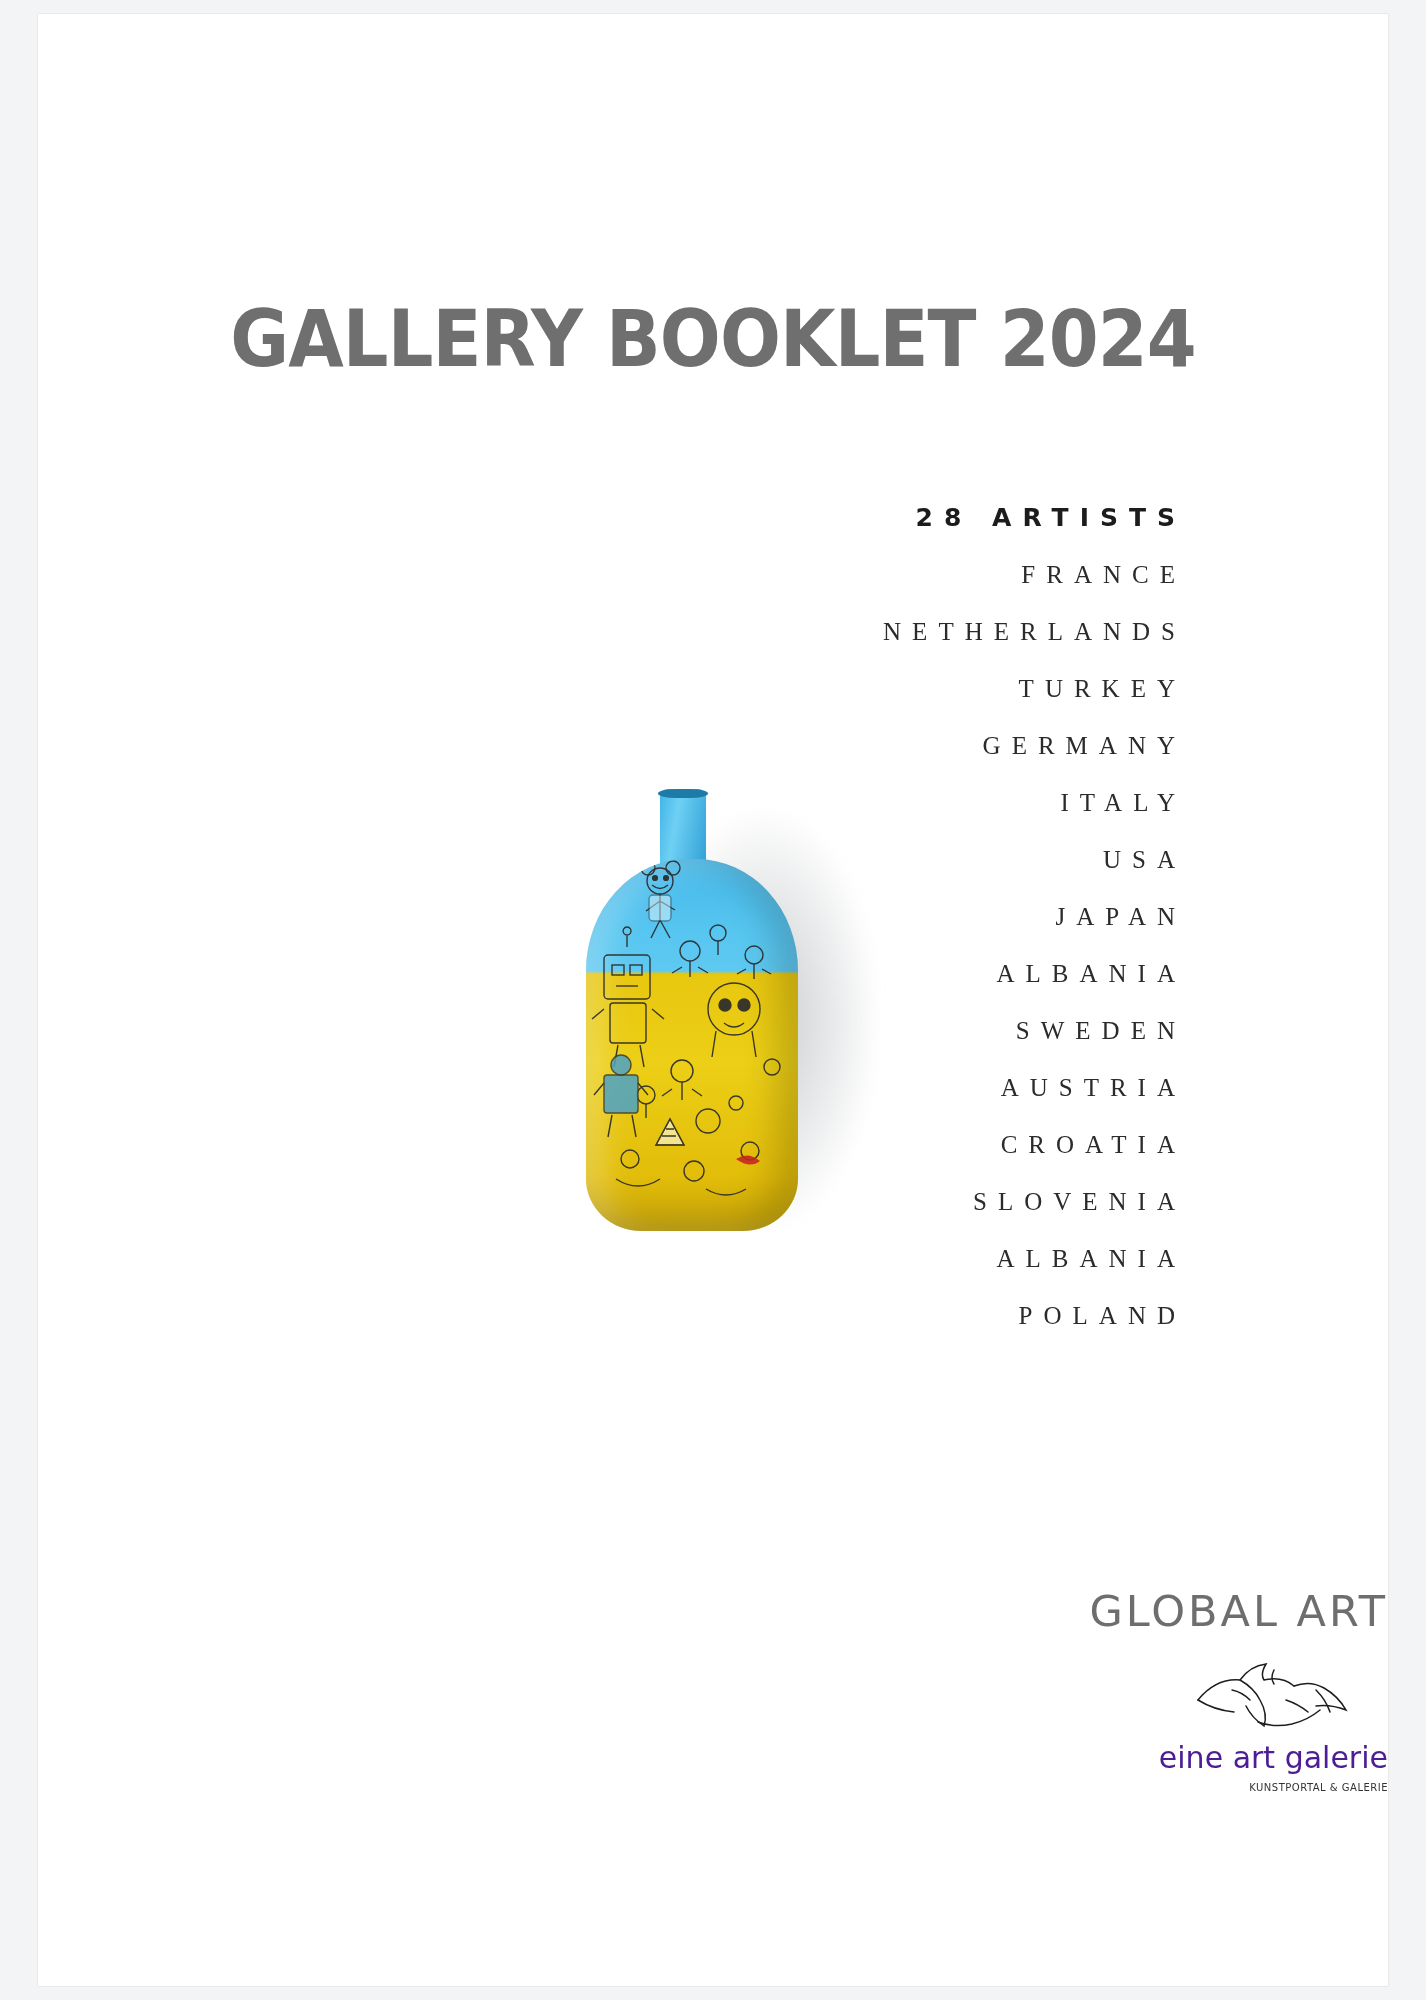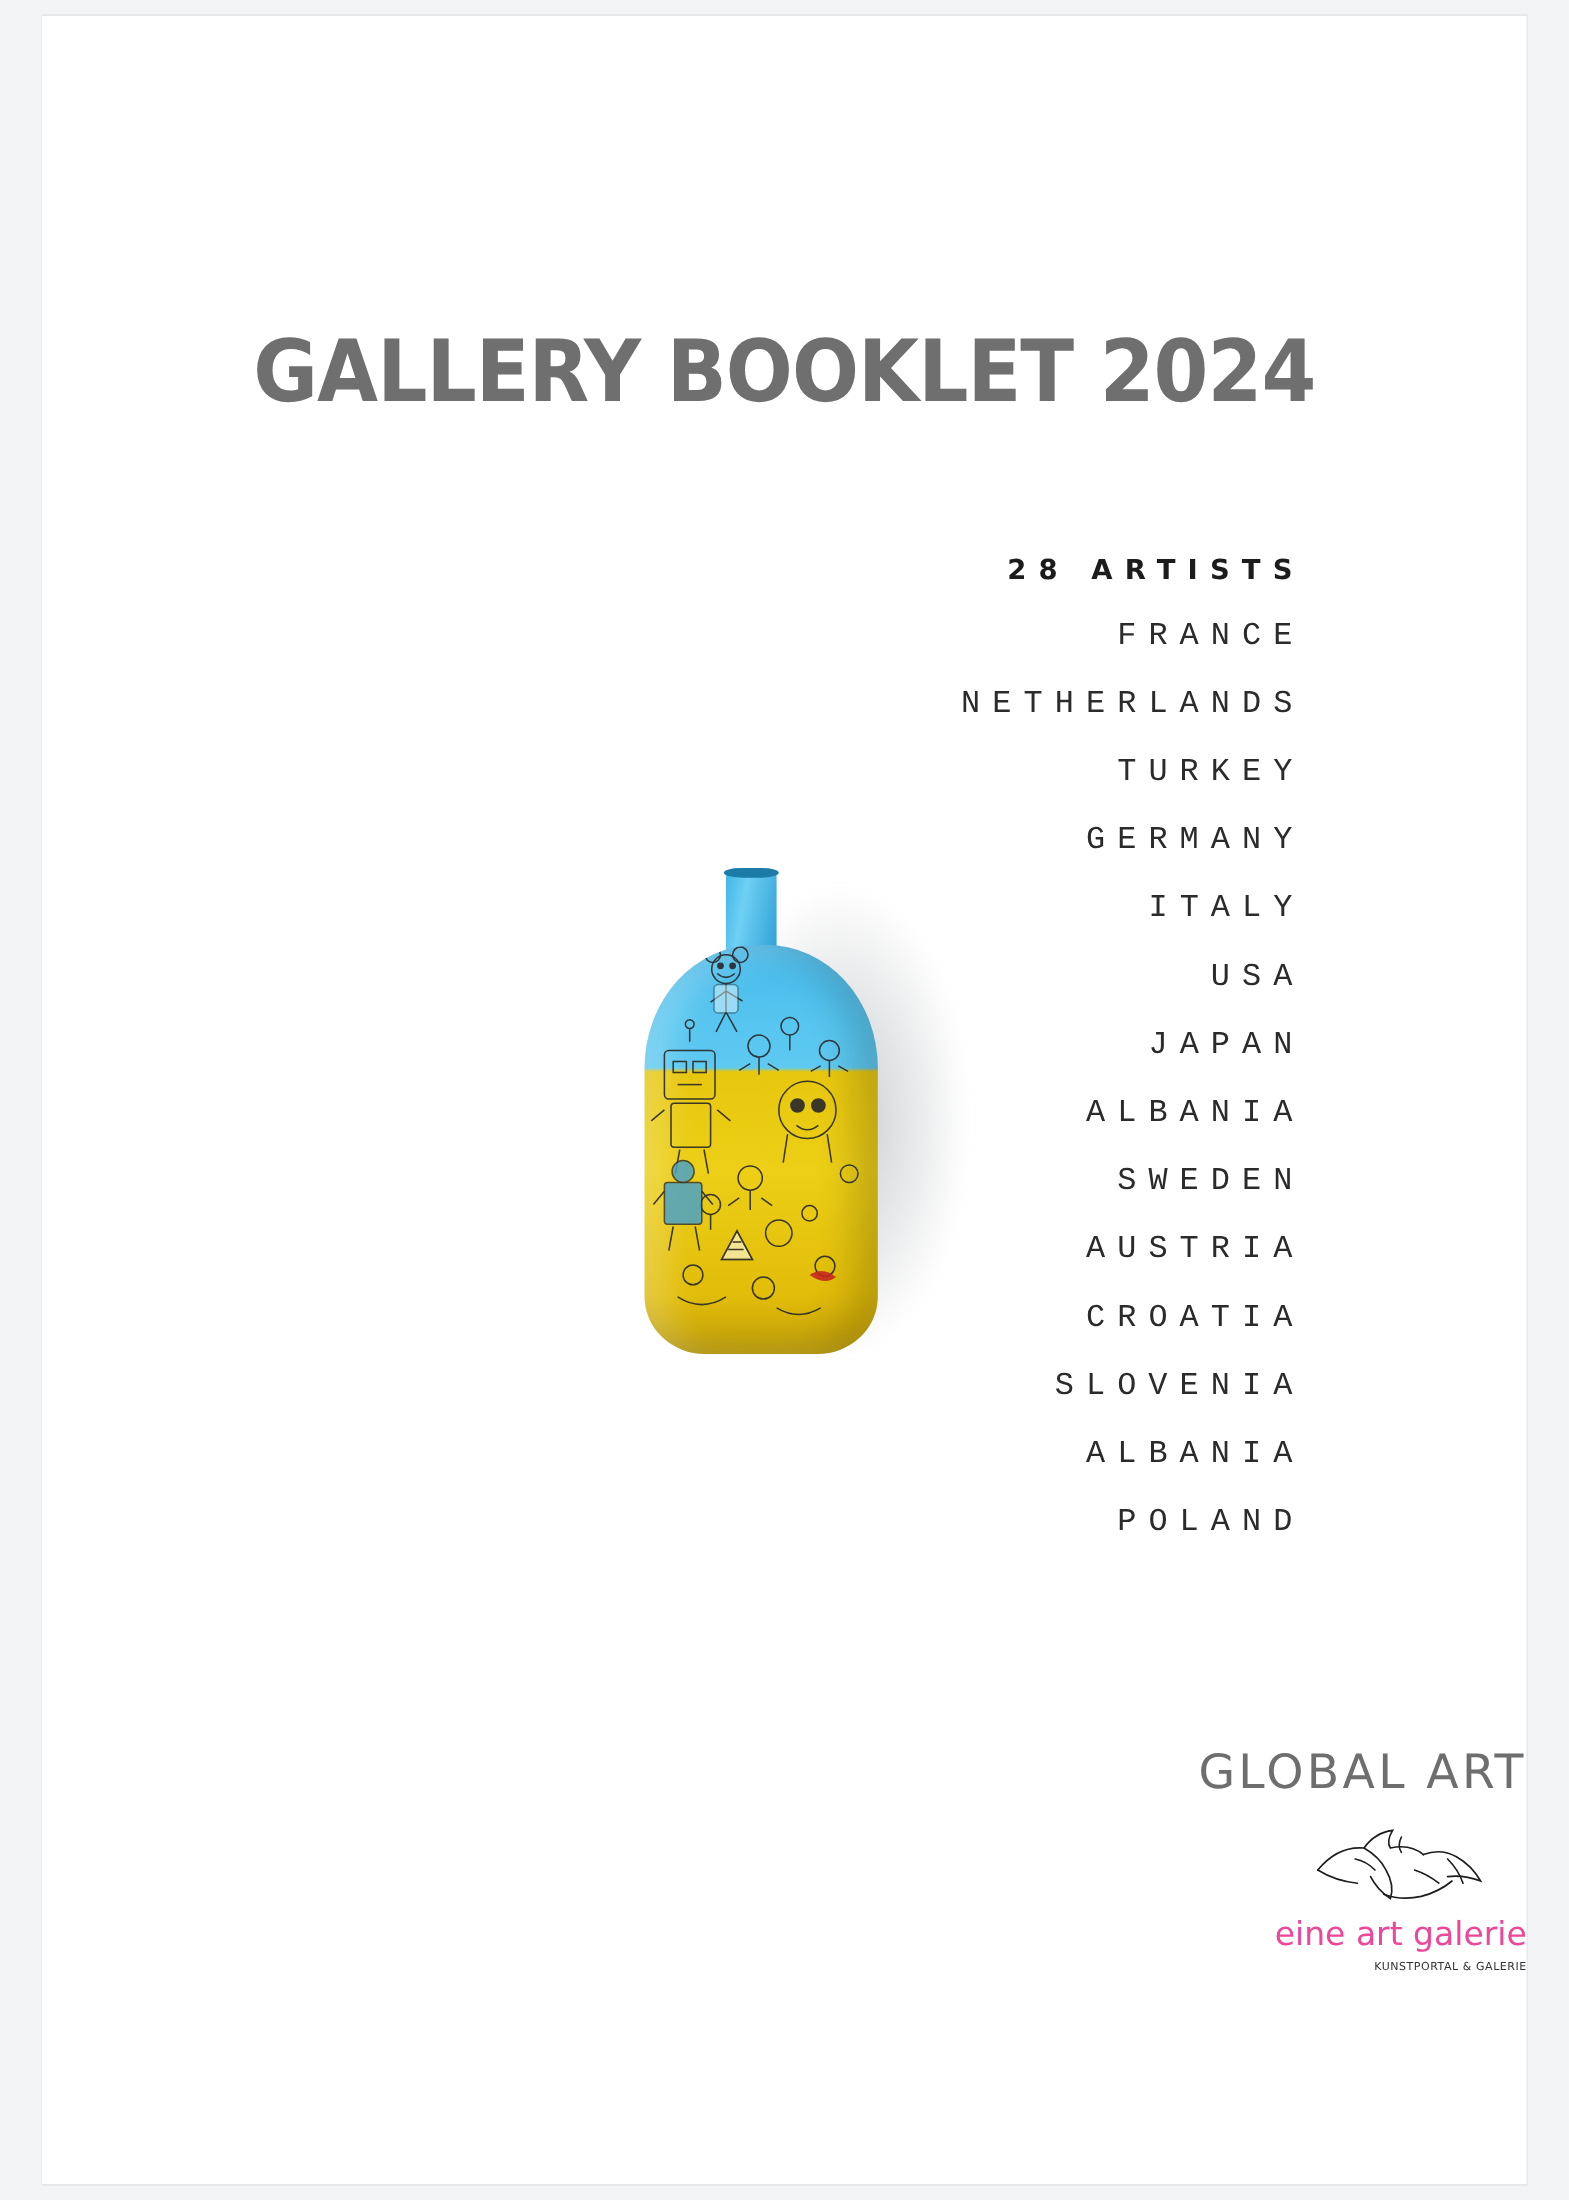--- a/index.html
+++ b/index.html
@@ -48,23 +48,23 @@
     font-family: "DejaVu Sans", sans-serif;
     font-weight: bold;
     font-size: 25px;
     letter-spacing: 11px;
     color: #1c1c1c;
     padding-right: 2px;
     margin-bottom: 29px;
     margin-top: 24px;
   }
   .country {
-    font-family: Liberation Mono, monospace;
+    font-family: Liberation Serif, serif;
     font-weight: normal;
-    font-size: 29px;
+    font-size: 25px;
     letter-spacing: 11px;
     color: #2b2b2b;
     padding-right: 2px;
     margin-bottom: 29px;
   }
   
   .art-wrap {
     position: absolute;
     left: 530px;
     top: 775px;
@@ -139,21 +139,21 @@
     letter-spacing: 3px;
     color: #6e6e6e;
     font-weight: normal;
   }
   .bird {
     margin-top: 24px;
   }
   .gallery-name {
     font-family: "DejaVu Sans", sans-serif;
     font-size: 30px;
-    color: #ec4899;
+    color: #4c1d95;
     margin-top: 2px;
     letter-spacing: 0px;
   }
   .gallery-sub {
     font-family: "DejaVu Sans", sans-serif;
     font-size: 10px;
     color: #333;
     letter-spacing: 0.5px;
     margin-top: 7px;
   }

